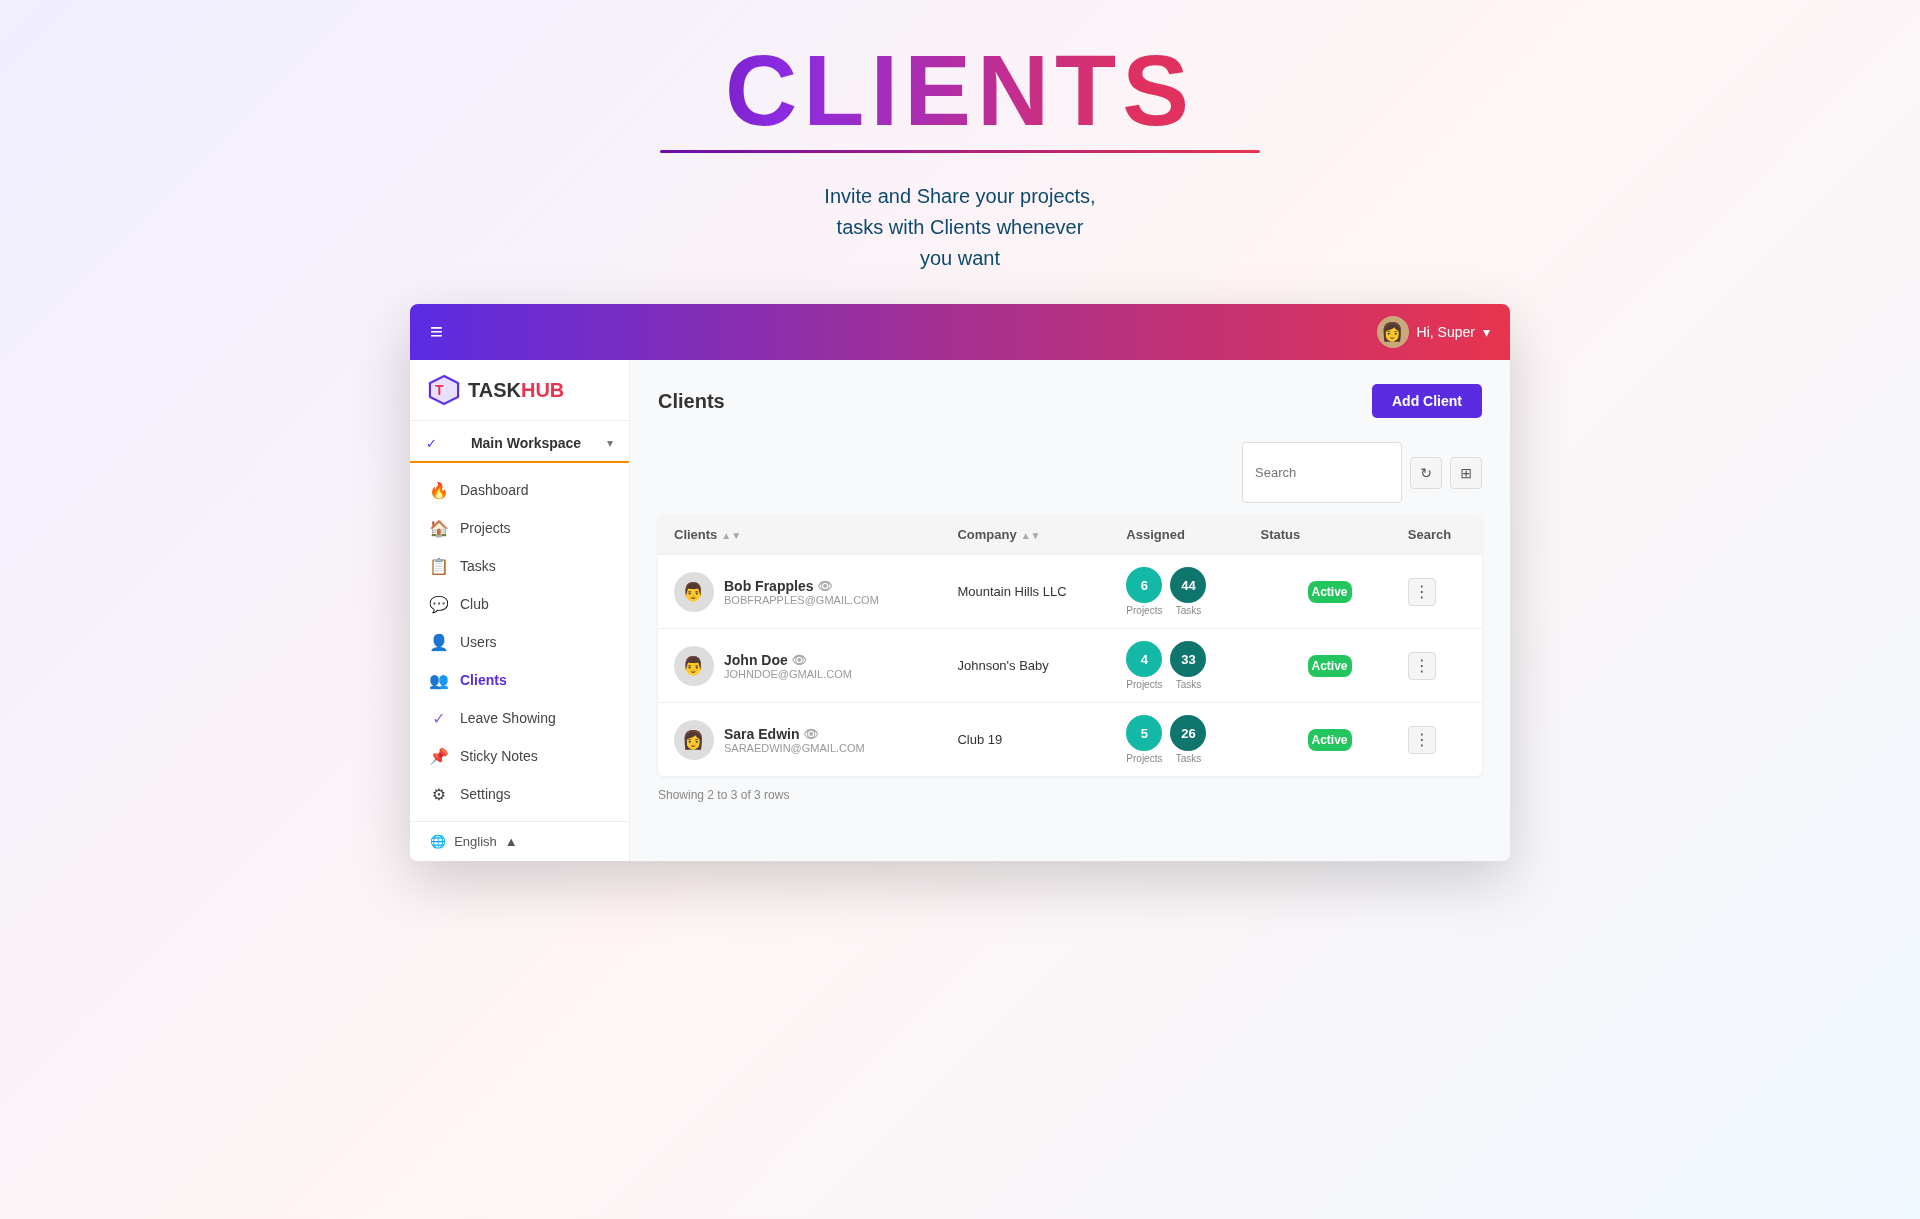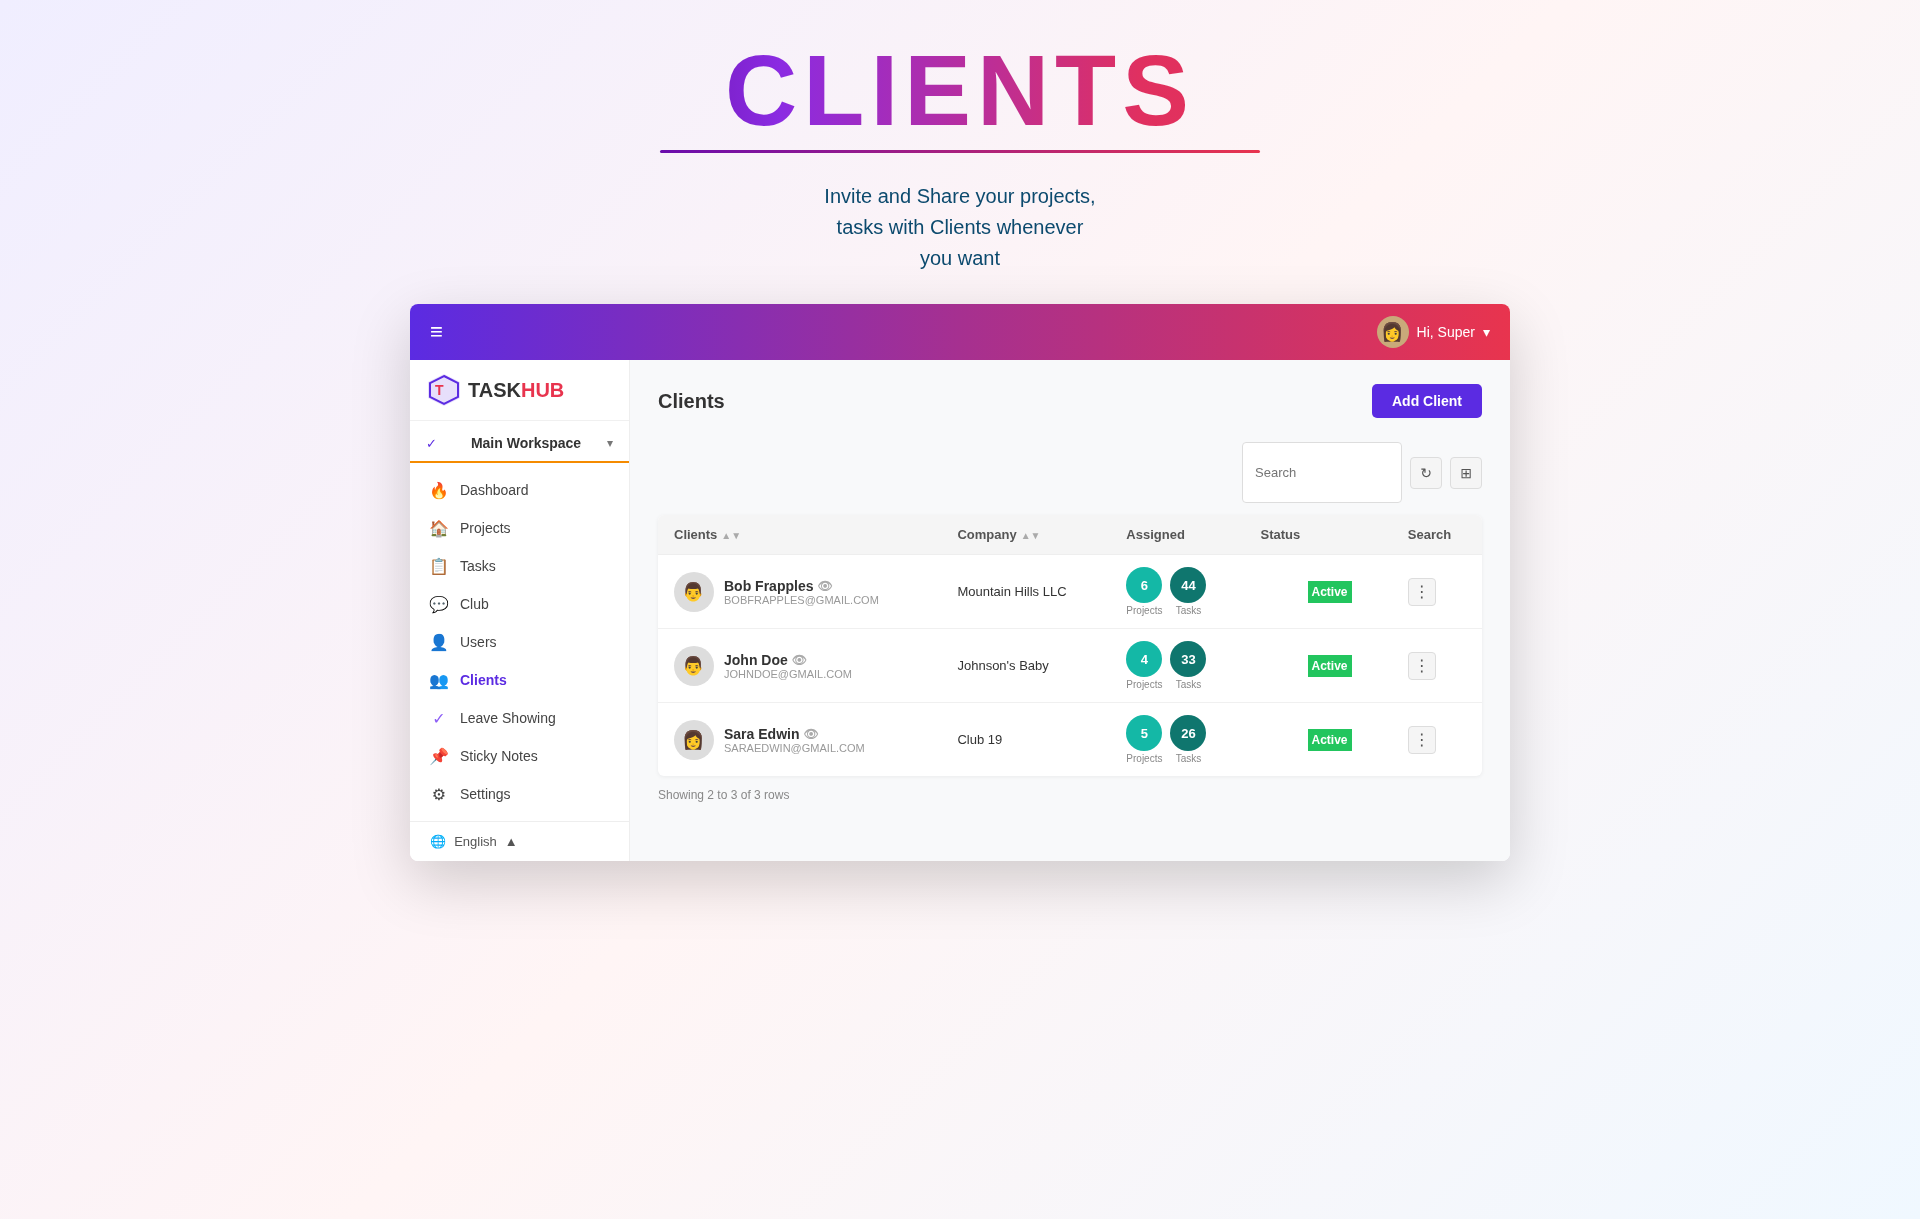--- a/index.html
+++ b/index.html
@@ -355,21 +355,21 @@
     .badge-label {
       font-size: 10px;
       color: #888;
       text-align: center;
     }
 
     
     .status-active {
       background: #22c55e;
       color: #fff;
-      border-radius: 0;
+      border-radius: 8px;
       padding: 4px 4px;
       font-size: 12px;
       font-weight: 600;
       margin-left: 47px;
     }
 
     
     .action-btn {
       background: #f5f5f5;
       border: 1px solid #ddd;

